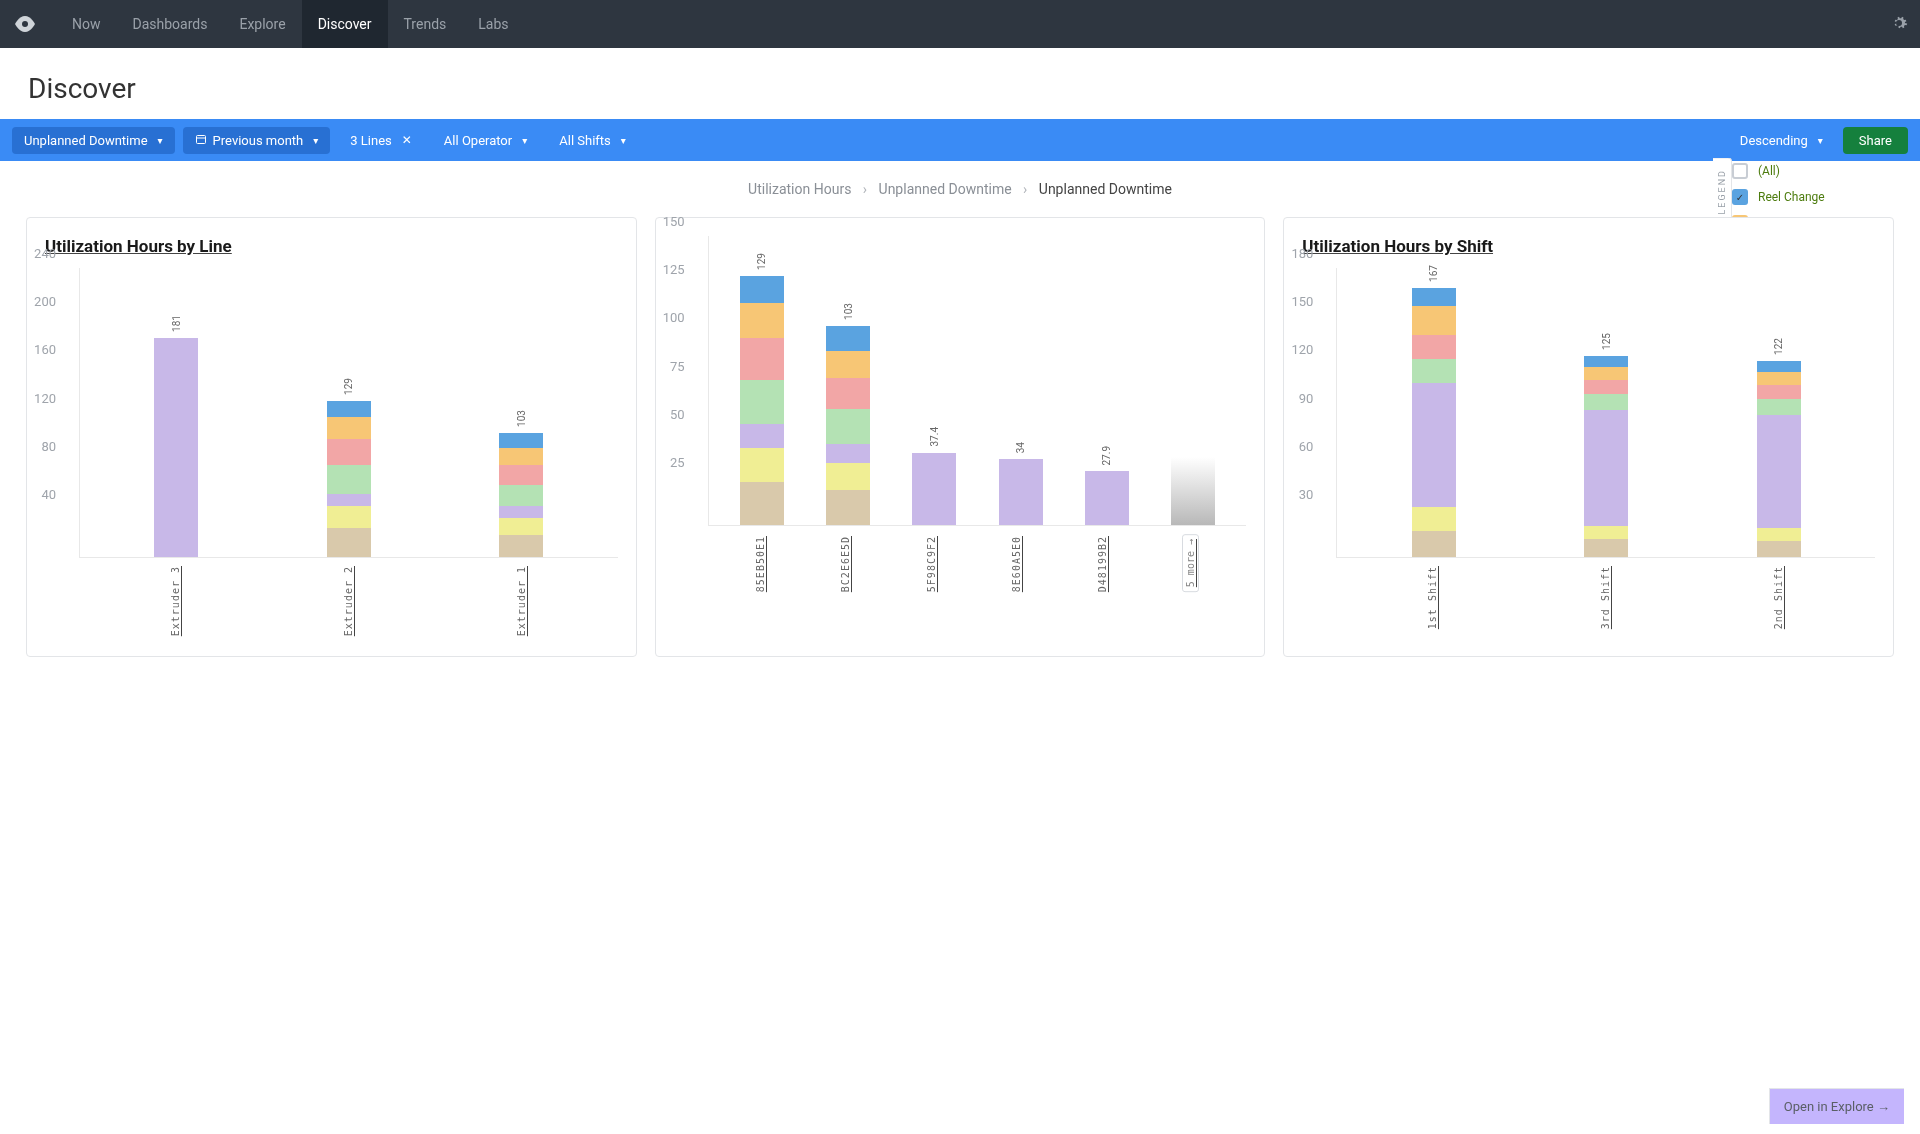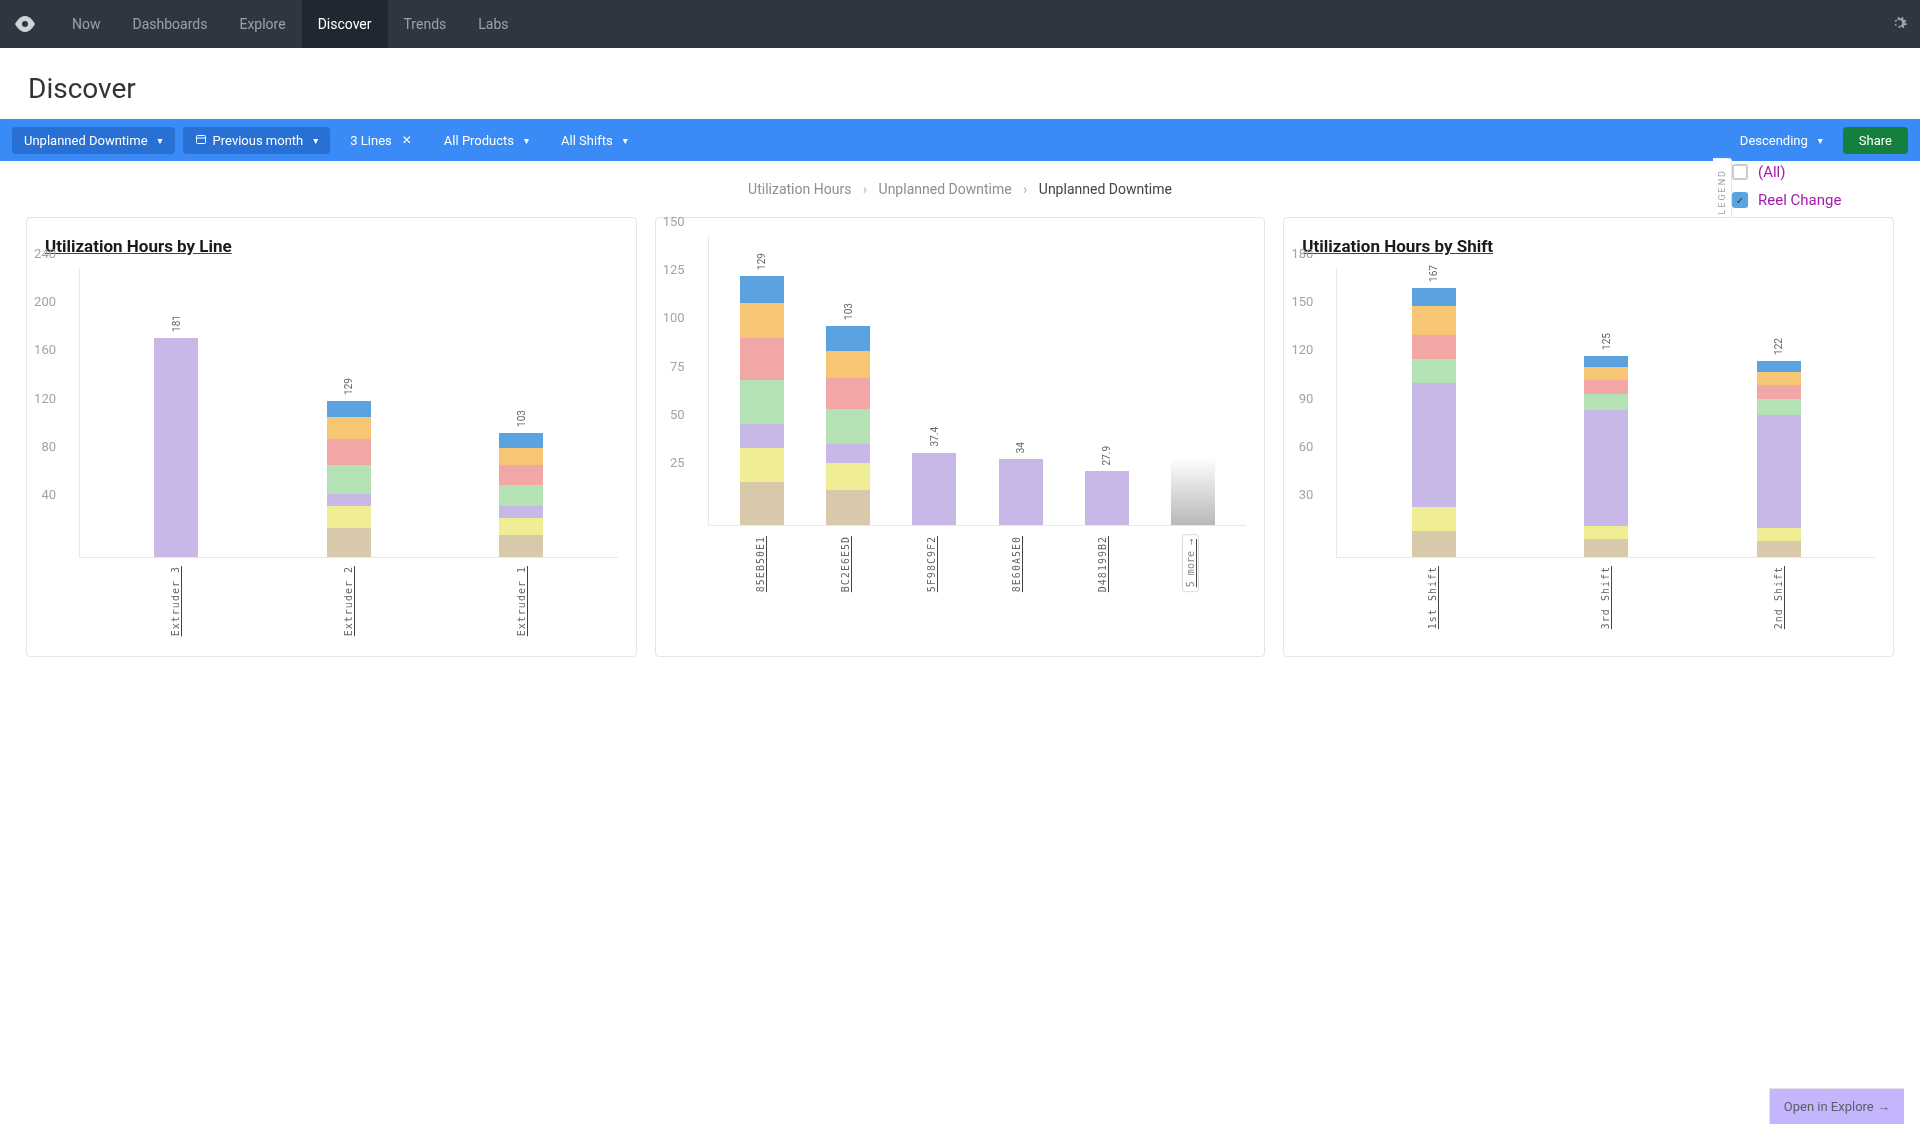--- a/index.html
+++ b/index.html
@@ -42,21 +42,21 @@
 .x-labels { display: flex; justify-content: space-around; padding: 8px 10px 0 44px; }
 .x-label { font-size: 10px; color: #666; writing-mode: vertical-rl; transform: rotate(180deg); font-family: monospace; letter-spacing:1px; white-space:nowrap; }
 .more-box { border: 1px solid #d8dbe0; border-radius: 3px; padding: 4px 2px; font-size: 10px; color: #888; writing-mode: vertical-rl; transform: rotate(180deg); cursor: pointer; font-family: monospace;}
 .gradient-bar { width: 44px; background: linear-gradient(to top, #b8b8b8, rgba(184,184,184,0)); }
 
 .legend-panel { position: absolute; right: 18px; top: 158px; width: 170px; }
 .legend-tab { position: absolute; right: 188px; top: 158px; writing-mode: vertical-rl; transform: rotate(180deg); font-size: 9px; letter-spacing: 2px; color: #9aa1a9; border: 1px solid #e3e5e8; border-right: none; border-radius: 4px 0 0 4px; padding: 10px 4px; background:#fff;}
 .legend-item { display: flex; align-items: center; padding: 5px 0; cursor: pointer; }
 .legend-check { width: 16px; height: 16px; border-radius: 3px; margin-right: 10px; display: flex; align-items: center; justify-content: center; font-size: 10px; color: #333; flex-shrink:0;}
 .legend-check.empty { border: 2px solid #c8cdd4; background: #fff; }
-.legend-label { font-size: 15px; color: #a21caf; }
+.legend-label { font-size: 12px; color: #4d7c0f; }
 
 .footer-link { position: fixed; right: 16px; bottom: 10px; font-size: 13px; color: #5a5f66; cursor: pointer; border-top:1px solid #e3e5e8; border-left:1px solid #e3e5e8; padding:10px 14px; background:#c4b5fd;}
 </style>
 </head>
 <body>
 
 <div class="topnav">
   <div class="logo">
     <svg width="24" height="24" viewBox="0 0 24 24">
         <path fill="#cfd4d9" d="M12 4 C6 4 2 12 2 12 s4 8 10 8 10-8 10-8 S18 4 12 4z"></path>
@@ -93,21 +93,21 @@
         </svg>
     </span>
     <span>Previous month</span>
       <span class="chev">▾</span>
   </div>
   <div class="plain">
       <span>3 Lines</span>
       <span class="x">✕</span>
     </div>
   <div class="plain">
-      <span>All Products</span>
+      <span>All Operator</span>
       <span class="chev">▾</span>
     </div>
   <div class="plain">
       <span>All Shifts</span>
       <span class="chev">▾</span>
     </div>
   <div class="spacer"></div>
   <div class="plain">
       <span>Descending</span>
       <span class="chev">▾</span>

